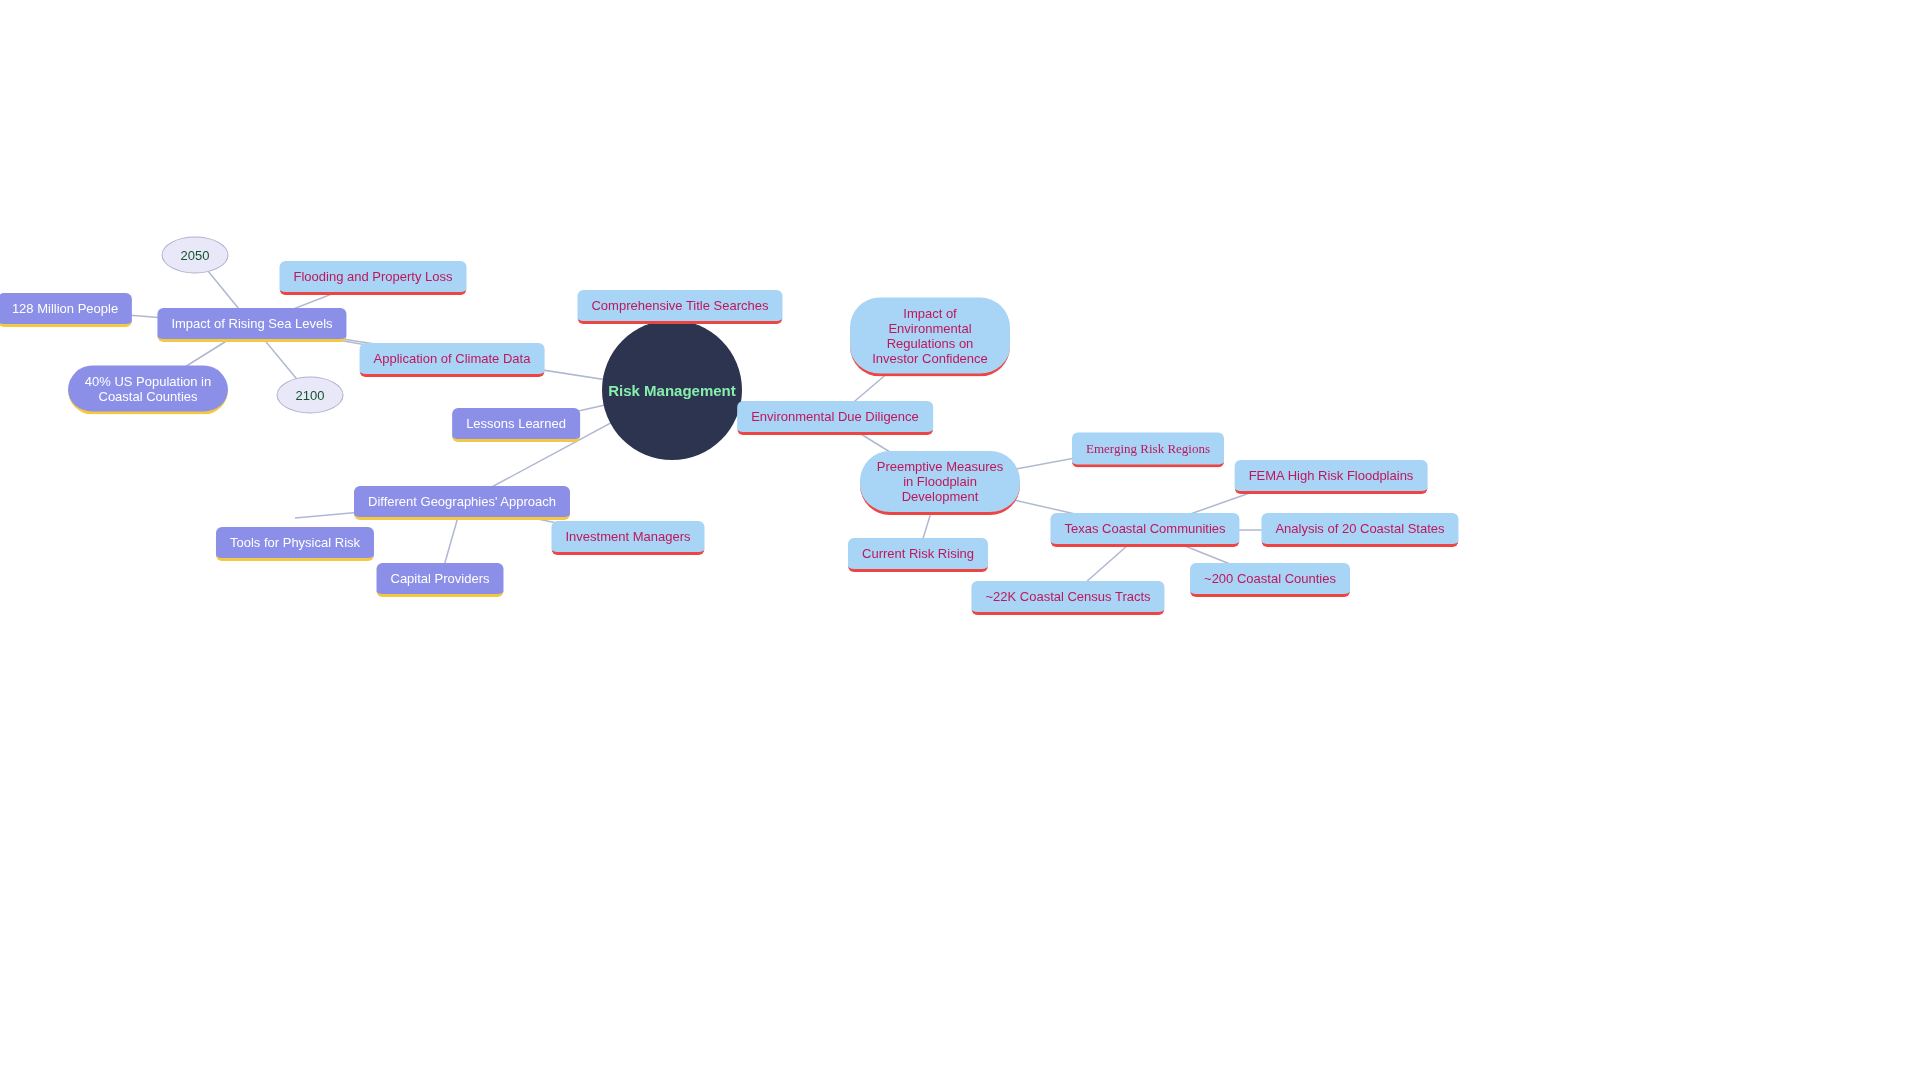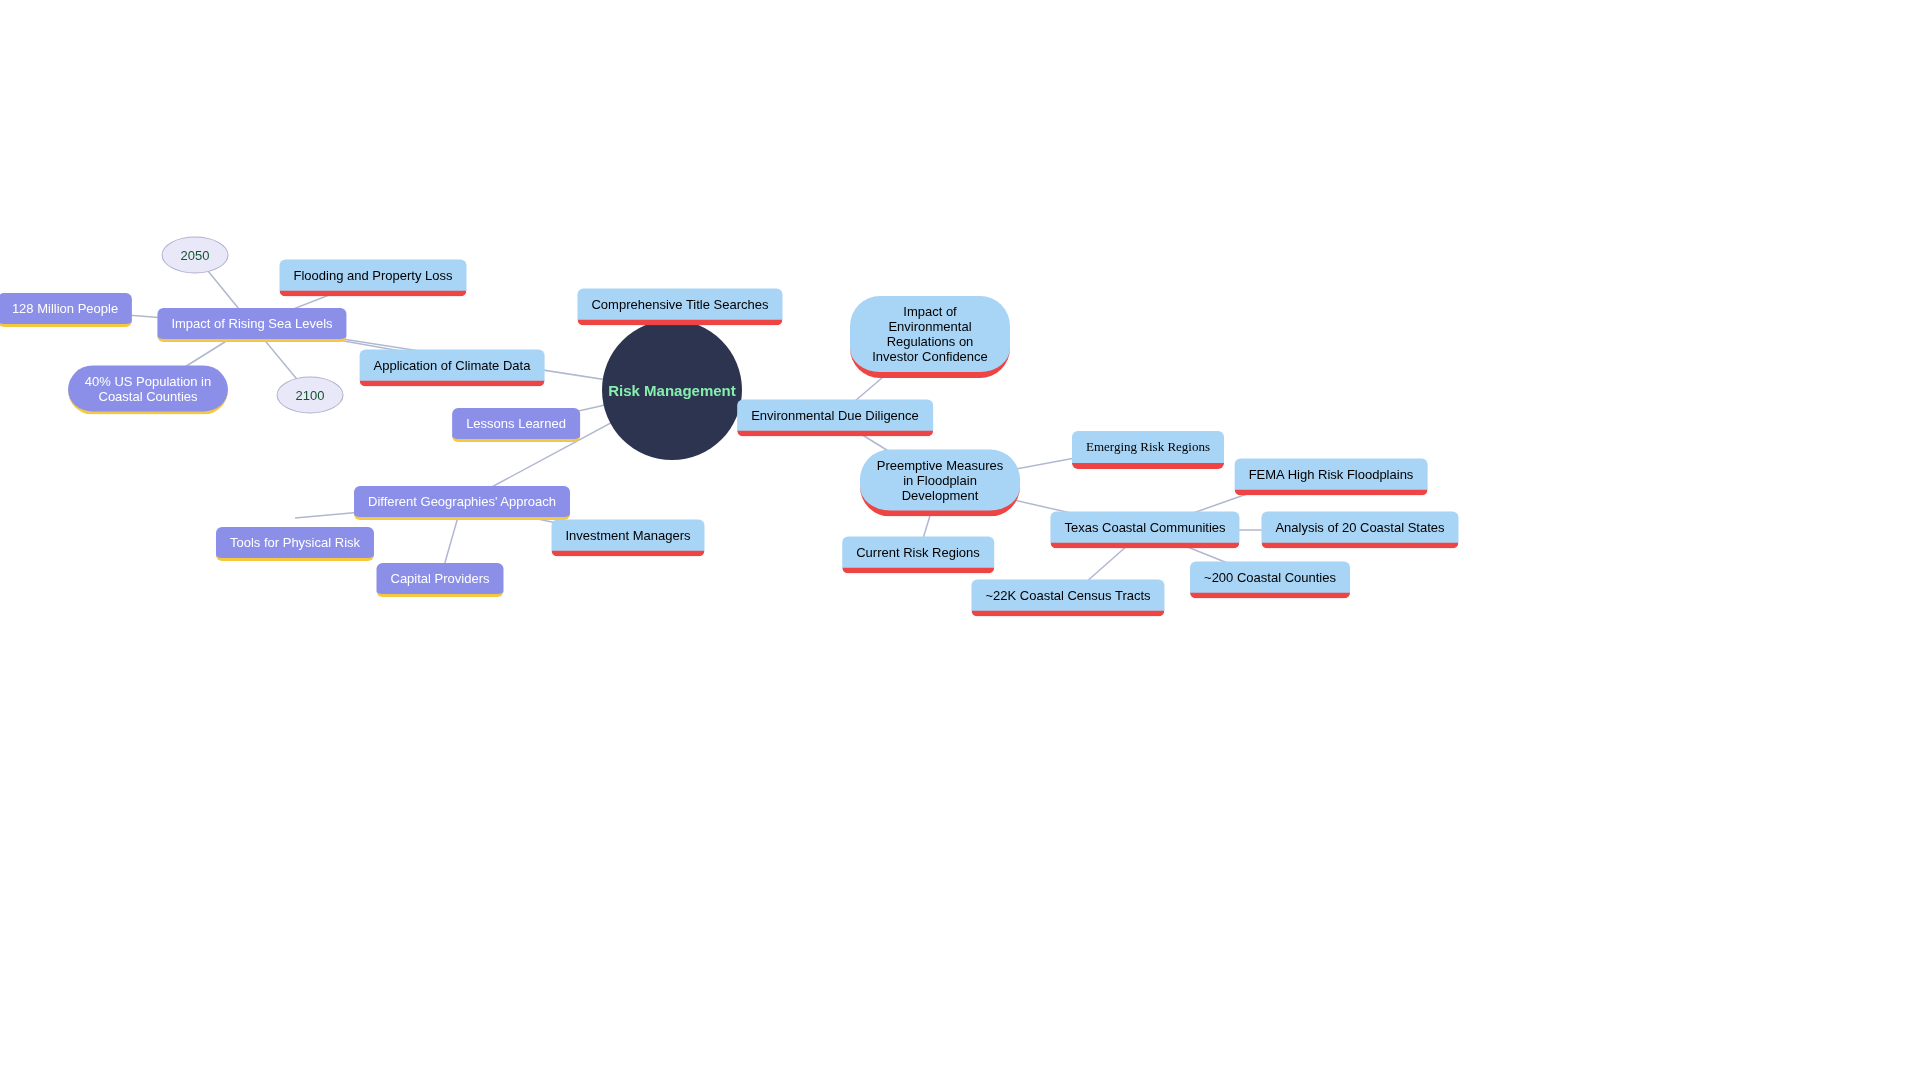--- a/index.html
+++ b/index.html
@@ -50,22 +50,22 @@
       cursor: pointer;
       white-space: nowrap;
     }
     .node-blue {
       background: #8b8fe8;
       color: #fff;
       border-bottom: 3px solid #f5c842;
     }
     .node-light-blue {
       background: #a8d4f5;
-      color: #000000;
-      border-bottom: 6px solid #ef4444;
+      color: #be185d;
+      border-bottom: 3px solid #ef4444;
     }
     .node-oval {
       border-radius: 50%;
       padding: 10px 18px;
       font-size: 13px;
       font-weight: 500;
       background: #e8e8f8;
       border: 1.5px solid #b0b0d0;
       color: #14532d;
       cursor: pointer;
@@ -120,21 +120,21 @@
     </div>
     <div class="node" style="left: 310px; top: 395px;">
       <div class="node-oval">2100</div>
     </div>
     <div class="node" style="left: 252px; top: 325px;">
       <div class="node-box node-blue">Impact of Rising Sea Levels</div>
     </div>
     <div class="node" style="left: 373px; top: 278px;">
       <div class="node-box node-light-blue">Flooding and Property Loss</div>
     </div>
-    <div class="node" style="left: 452px; top: 368px;">
+    <div class="node" style="left: 452px; top: 360px;">
       <div class="node-box node-light-blue">Application of Climate Data</div>
     </div>
     <div class="node" style="left: 516px; top: 425px;">
       <div class="node-box node-blue">Lessons Learned</div>
     </div>
     <div class="node" style="left: 462px; top: 503px;">
       <div class="node-box node-blue">Different Geographies' Approach</div>
     </div>
     <div class="node" style="left: 295px; top: 544px;">
       <div class="node-box node-blue">Tools for Physical Risk</div>
@@ -154,21 +154,21 @@
     <div class="node" style="left: 835px; top: 418px;">
       <div class="node-box node-light-blue">Environmental Due Diligence</div>
     </div>
     <div class="node" style="left: 940px; top: 483px;">
       <div class="node-box node-light-blue node-box-wide">Preemptive Measures in Floodplain Development</div>
     </div>
     <div class="node" style="left: 1148px; top: 450px; font-family: Liberation Serif, serif;">
       <div class="node-box node-light-blue">Emerging Risk Regions</div>
     </div>
     <div class="node" style="left: 918px; top: 555px;">
-      <div class="node-box node-light-blue">Current Risk Regions</div>
+      <div class="node-box node-light-blue">Current Risk Rising</div>
     </div>
     <div class="node" style="left: 1145px; top: 530px;">
       <div class="node-box node-light-blue">Texas Coastal Communities</div>
     </div>
     <div class="node" style="left: 1068px; top: 598px;">
       <div class="node-box node-light-blue">~22K Coastal Census Tracts</div>
     </div>
     <div class="node" style="left: 1331px; top: 477px;">
       <div class="node-box node-light-blue">FEMA High Risk Floodplains</div>
     </div>

